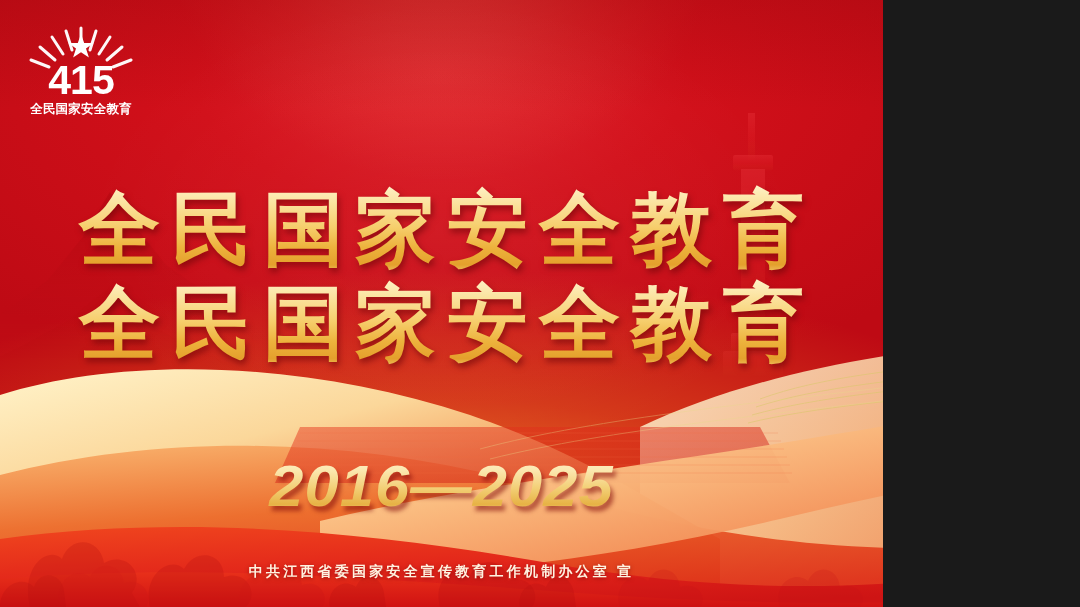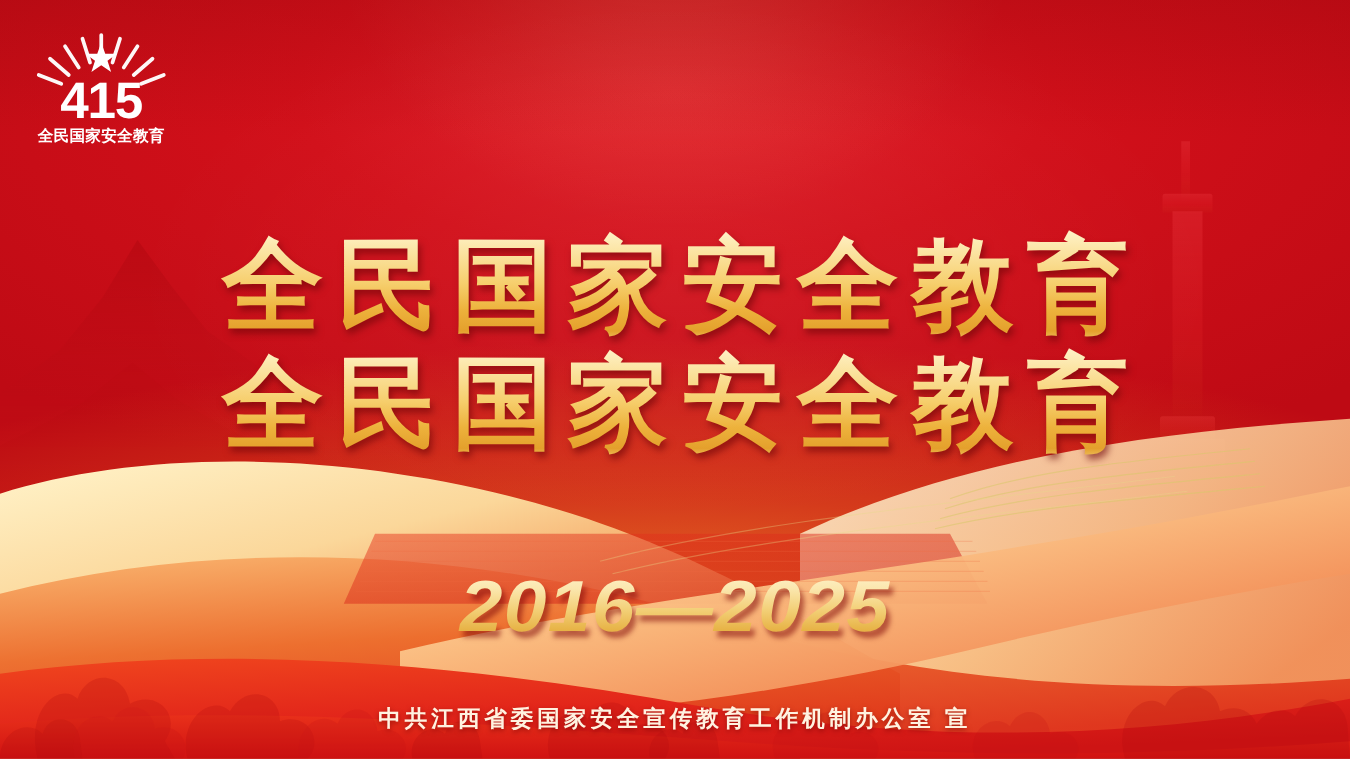--- a/index.html
+++ b/index.html
@@ -2,21 +2,21 @@
 <html><head>
 <meta charset="utf-8">
 <style>
   html, body {
     margin: 0;
     padding: 0;
     background: #1a1a1a;
   }
   #poster {
     position: relative;
-    width: 1080px;
+    width: 883px;
     height: 607px;
     overflow: hidden;
     font-family: "Liberation Sans", "DejaVu Sans", sans-serif;
     background: #a21caf;
     user-select: none;
   }
 
   
   .bg-base {
     position: absolute; inset: 0;
@@ -142,21 +142,21 @@
     color: transparent;
     -webkit-text-fill-color: transparent;
     filter: drop-shadow(3px 5px 2px rgba(130,10,10,0.55));
     transform: scaleX(1.06);
   }
 
   .footer {
     position: absolute;
     left: 0; right: 0; top: 563px;
     text-align: center;
-    font-size: 18px;
+    font-size: 14px;
     font-weight: 700;
     letter-spacing: 3.2px;
     color: #FFF2E0;
     white-space: nowrap;
     text-shadow: 0 1px 4px rgba(110,0,0,0.6);
   }
 </style>
 </head>
 <body>
 

